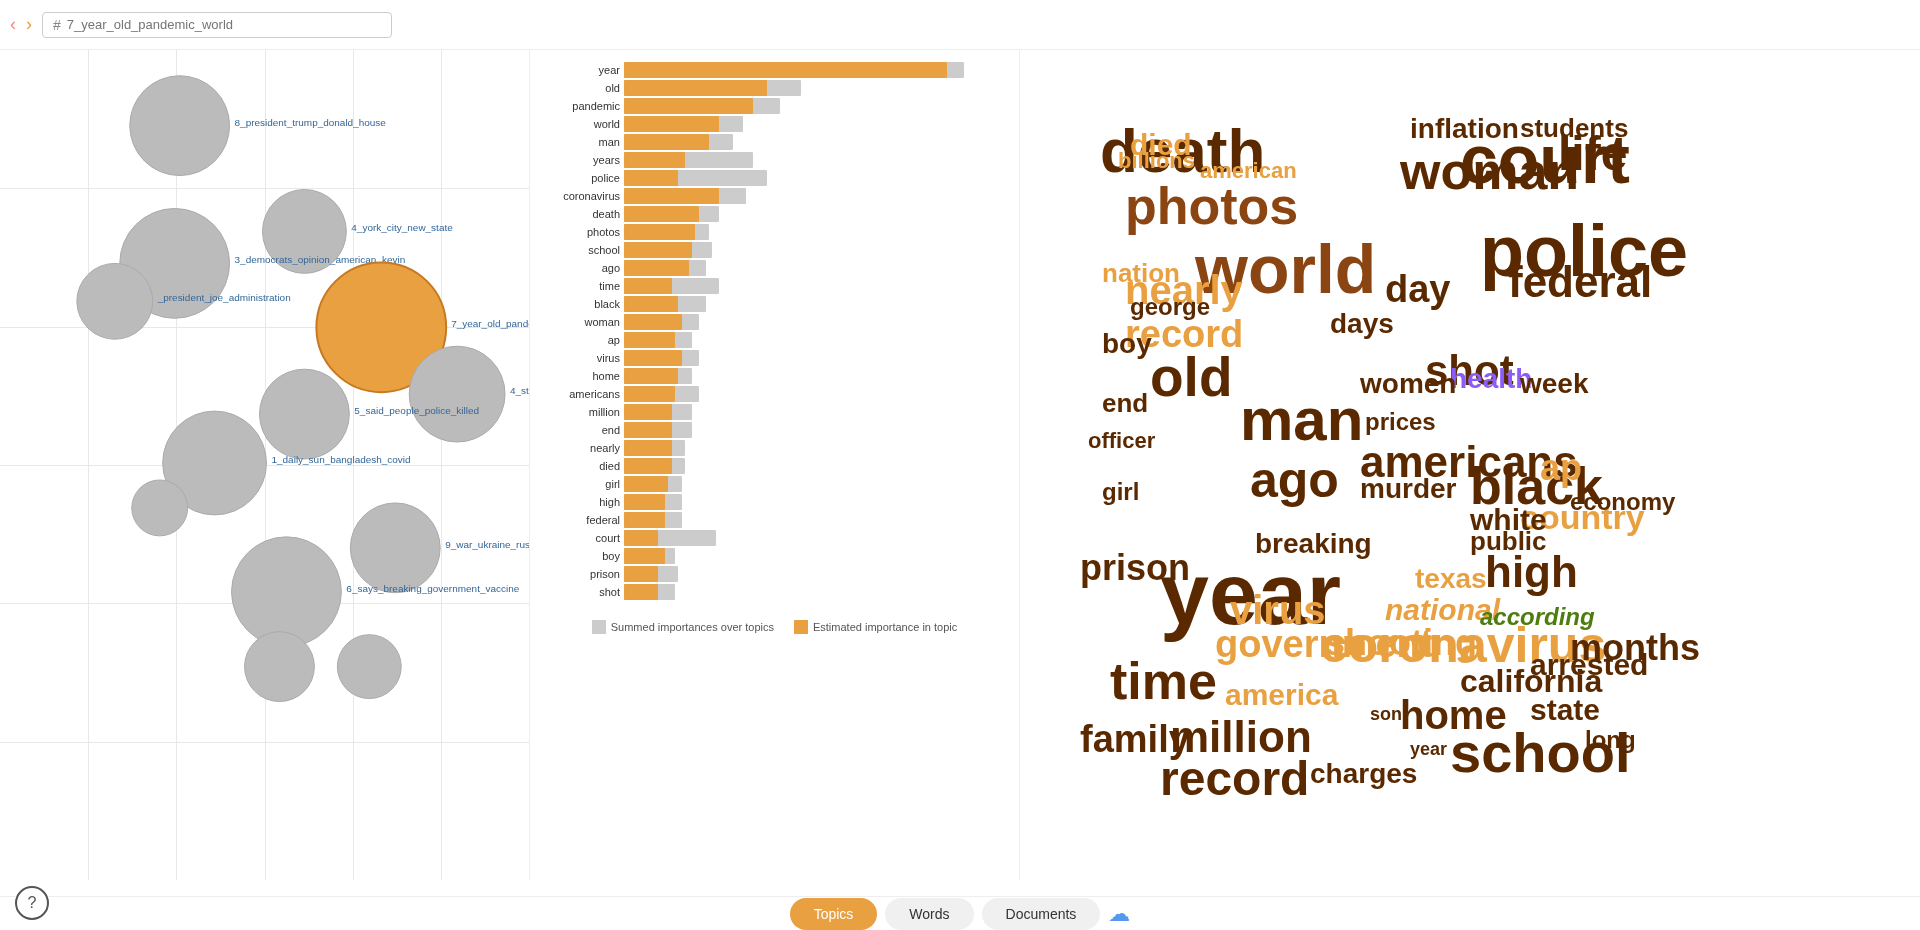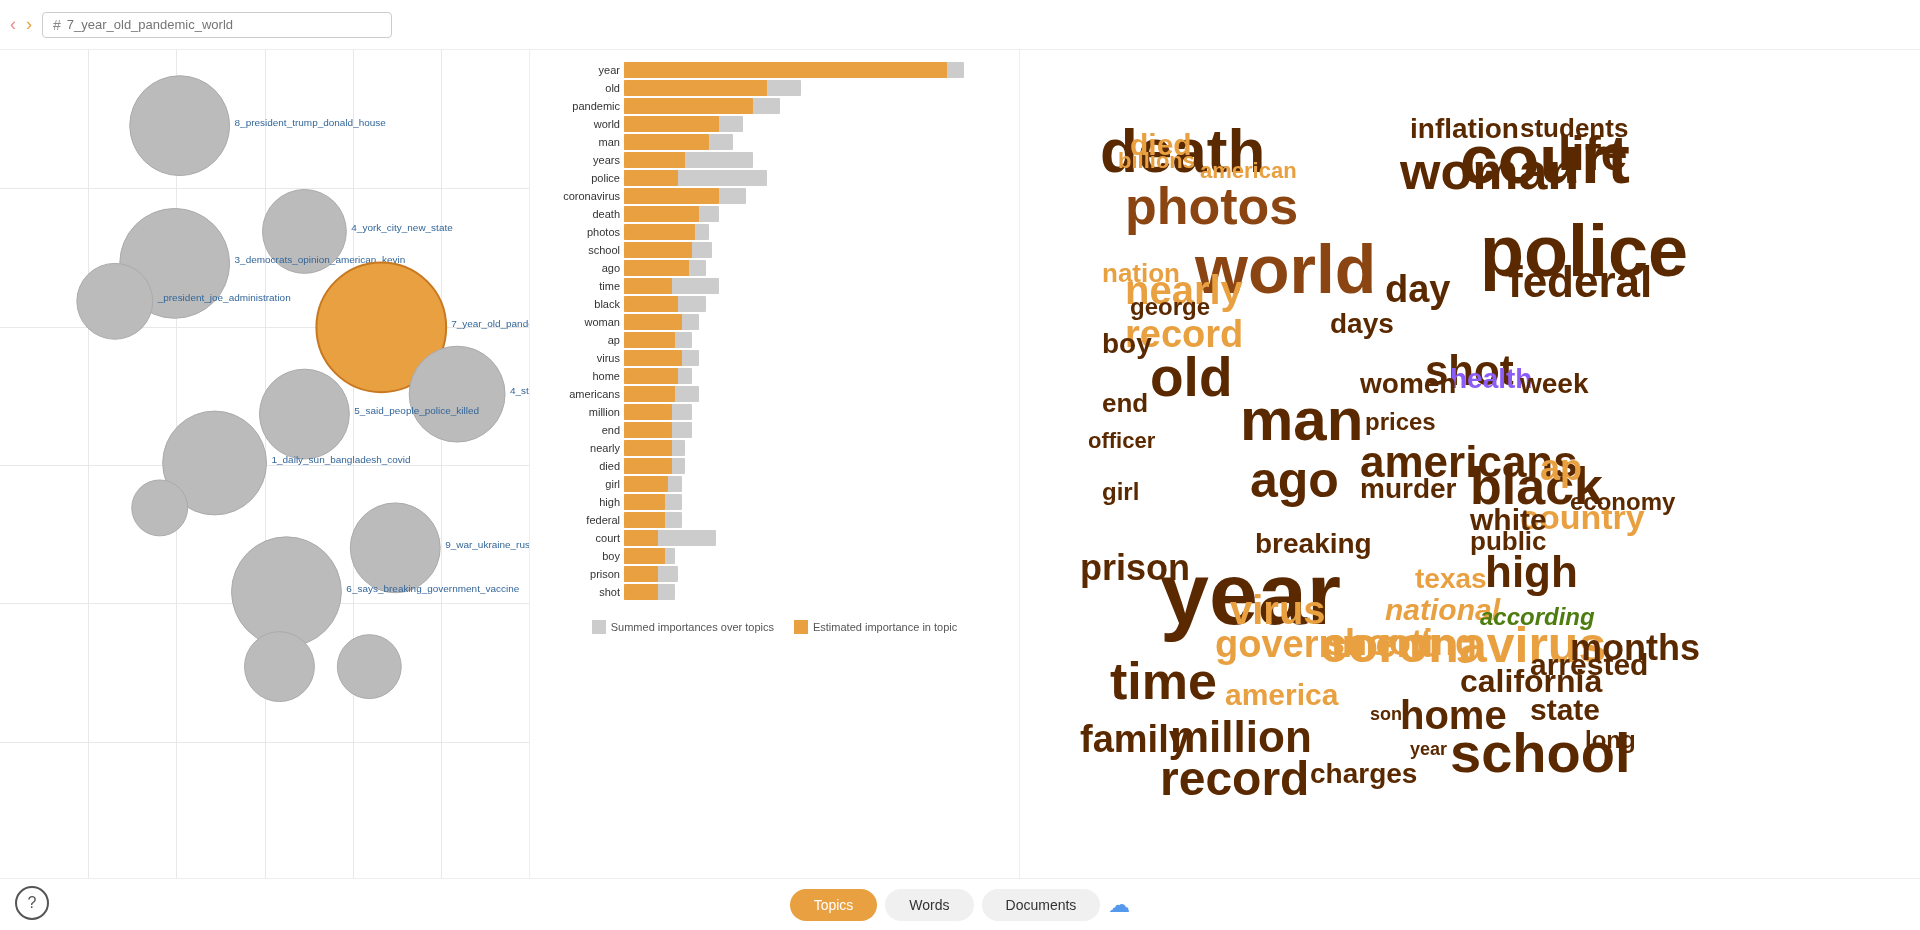--- a/index.html
+++ b/index.html
@@ -173,21 +173,21 @@
       position: absolute;
       font-weight: bold;
       line-height: 1;
       white-space: nowrap;
     }
 
     
     #bottom-bar {
       position: absolute;
       bottom: 0; left: 0; right: 0;
-      height: 52px;
+      height: 34px;
       display: flex;
       align-items: center;
       justify-content: center;
       gap: 8px;
       background: #fff;
       border-top: 1px solid #eee;
     }
     .tab-btn {
       padding: 8px 24px;
       border-radius: 20px;

